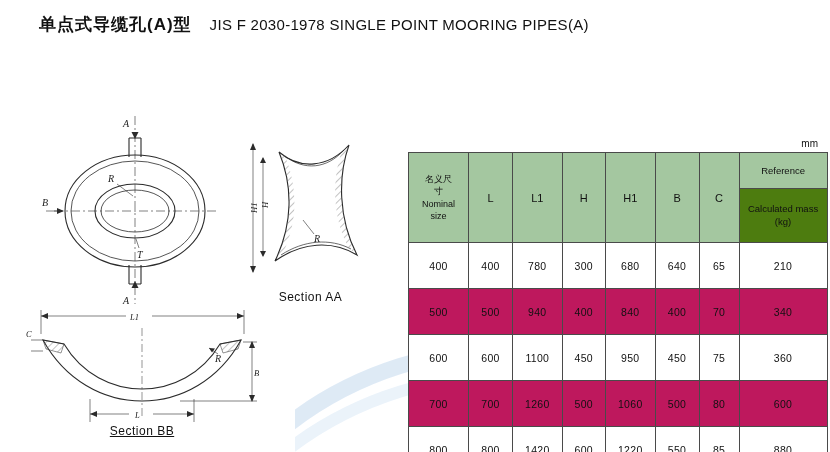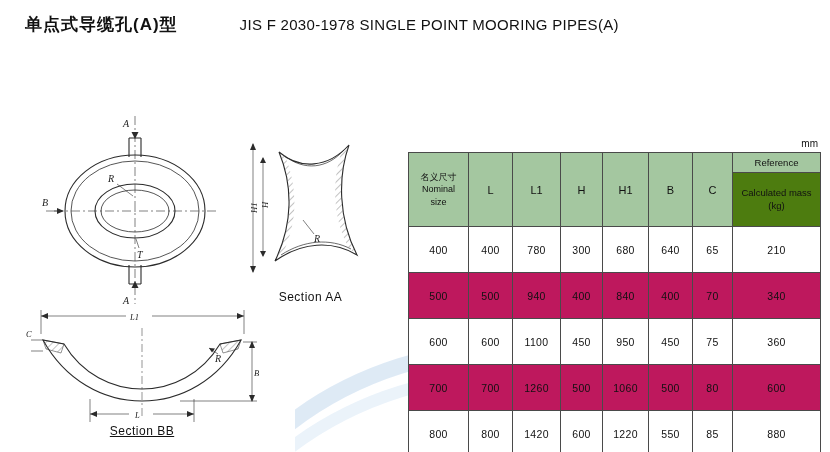--- a/index.html
+++ b/index.html
@@ -1,38 +1,38 @@
 <!DOCTYPE html>
 <html><head>
 <meta charset="utf-8">
 <style>
   html,body { margin:0; padding:0; background:#fff; }
   .page {
     position:relative; width:830px; height:452px; background:#ffffff;
     overflow:hidden; font-family:"Liberation Sans", sans-serif; color:#111;
   }
   
-  .title-row { position:absolute; left:25px; top:13px; display:flex; gap:18px; align-items:baseline; }
+  .title-row { position:absolute; left:39px; top:13px; display:flex; gap:18px; align-items:baseline; }
   .title-cn { font-size:17px; font-weight:bold; letter-spacing:1px; }
-  .title-en { font-size:15px; font-weight:normal; letter-spacing:0.3px;margin-left:44px; }
+  .title-en { font-size:15px; font-weight:normal; letter-spacing:0.3px; }
   
   .unit-label { position:absolute; right:12px; top:138px; font-size:10px; }
   
   .drawing { position:absolute; }
   .fv { left:40px; top:112px; }
   .saa { left:248px; top:128px; }
   .sbb { left:25px; top:306px; }
   .caption { position:absolute; font-size:12px; letter-spacing:0.5px; }
   .cap-aa { left:248px; top:290px; width:125px; text-align:center; }
   .cap-bb { left:62px; top:424px; width:160px; text-align:center; text-decoration:underline; }
   .dimtext { font-family:"Liberation Serif", serif; font-style:italic; font-size:10px; fill:#222; }
   .dimtext-s { font-family:"Liberation Serif", serif; font-style:italic; font-size:8.5px; fill:#222; }
   
   .spec-table { position:absolute; left:408px; top:152px; border-collapse:collapse; table-layout:fixed; z-index:2; }
-  .spec-table th, .spec-table td { border:1px solid #4a4a4a; text-align:center; vertical-align:middle; font-weight:normal; padding:4px; }
+  .spec-table th, .spec-table td { border:1px solid #4a4a4a; text-align:center; vertical-align:middle; font-weight:normal; padding:12px; }
   .spec-table th { background:#a4c7a0; font-size:11px; }
   .hrow1 { height:20px; }
   .hrow2 { height:54px; }
   th.nominal { font-size:9px; line-height:1.35; }
   th.ref { font-size:9.5px; }
   th.mass { font-size:9.5px; line-height:1.3; padding:0 8px; background:#4d7c0f; }
   .drow { height:46px; font-size:10.5px; background:#ffffff; }
   .drow.green { background:#be185d; }
   .drow td { letter-spacing:0.3px; }
   

